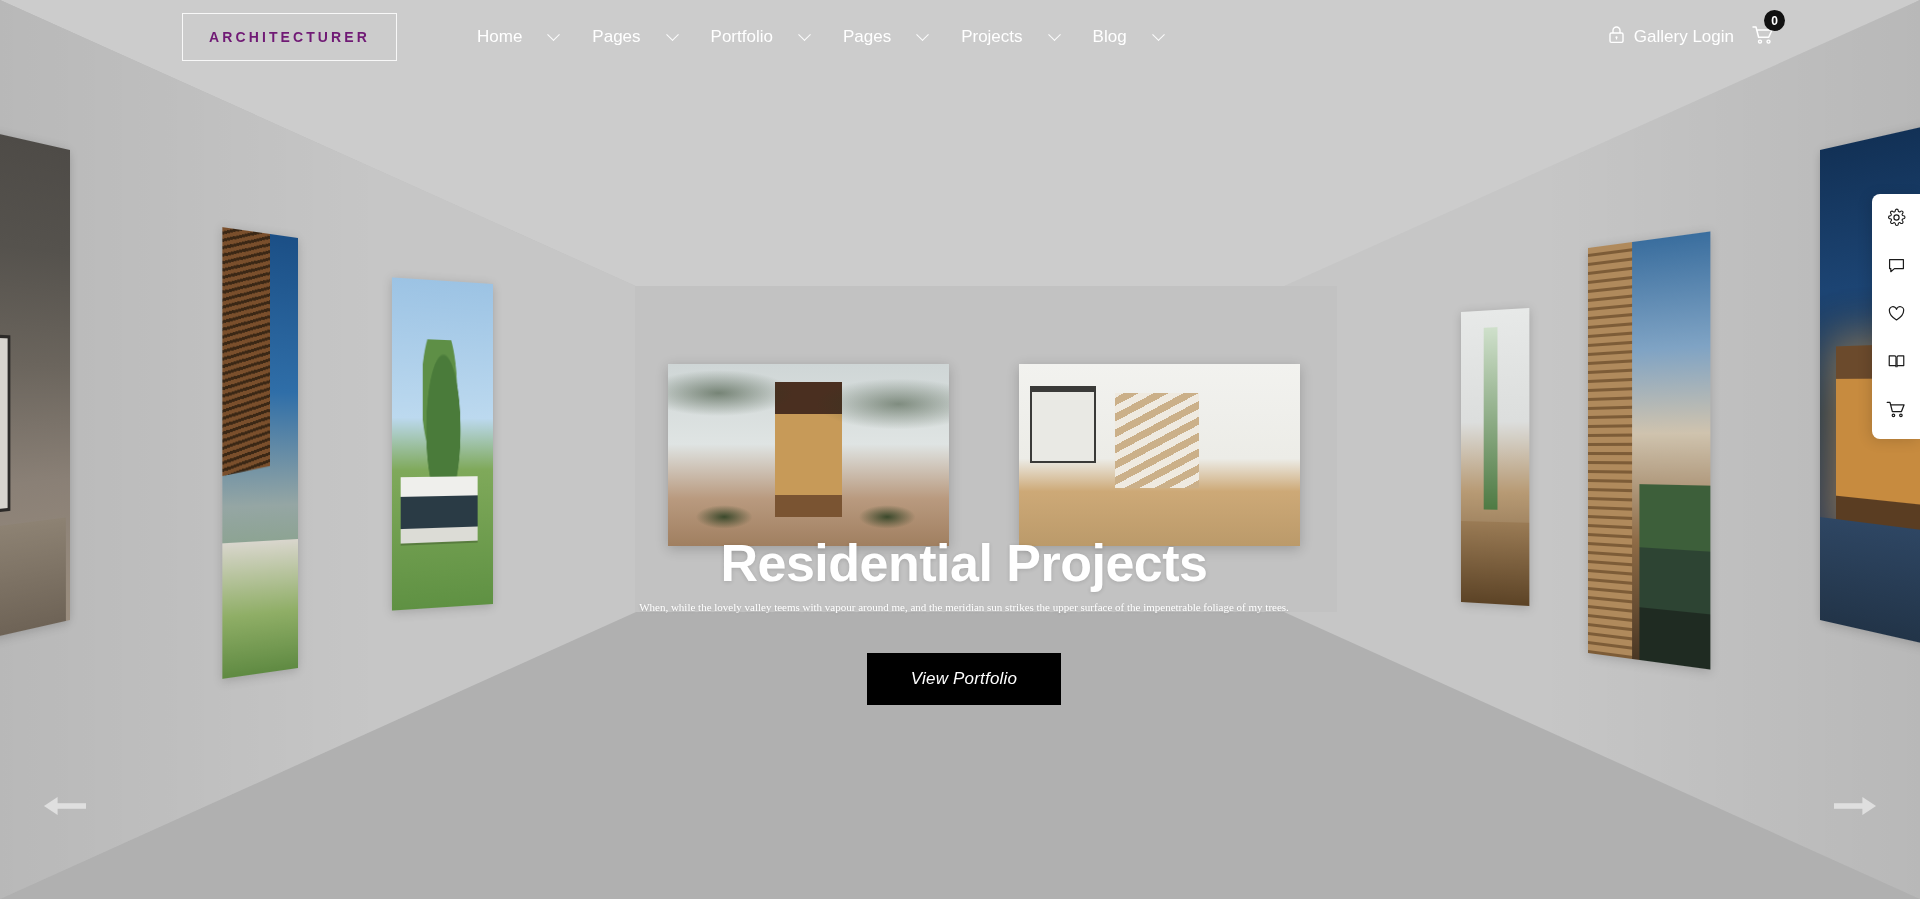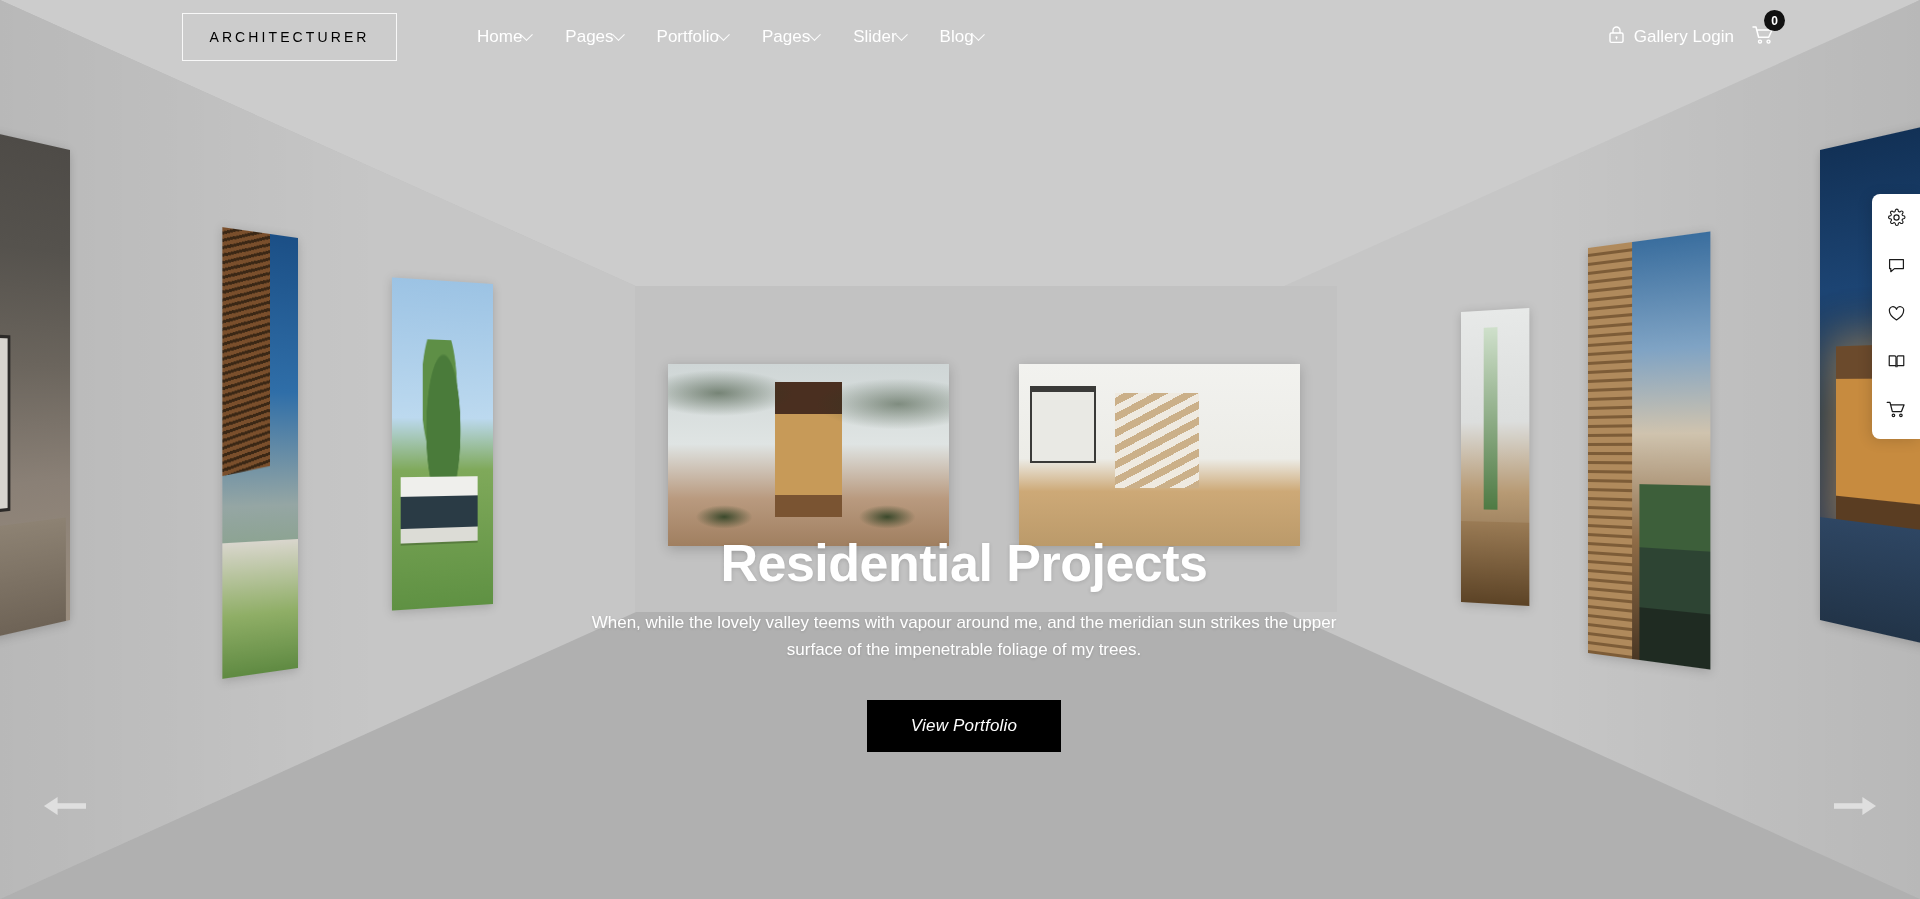--- a/index.html
+++ b/index.html
@@ -235,27 +235,28 @@
   }
   .hero h1 {
     font-size: 52px;
     line-height: 1.08;
     font-weight: 700;
     color: #ffffff;
     letter-spacing: -0.5px;
     text-shadow: 0 1px 4px rgba(0,0,0,.14);
   }
   .hero p {
-    margin: 18px auto 0;
+    margin: 8px auto 0;
     max-width: 760px;
-    font-size: 17px;
+    font-size: 11px;
     line-height: 1.6;
     color: #ffffff;
     font-weight: 400;
     text-shadow: 0 1px 3px rgba(0,0,0,.14);
+    font-family: Liberation Serif, serif;
   }
   .hero .cta-wrap { margin-top: 36px; }
   .btn-portfolio {
     display: inline-block;
     background: #000000;
     color: #ffffff;
     border: none;
     padding: 16px 44px;
     font-size: 17px;
     font-family: "Liberation Sans", sans-serif;
@@ -274,32 +275,32 @@
     align-items: center;
   }
   .logo-box {
     margin-left: 182px;
     width: 215px; height: 48px;
     border: 1px solid rgba(255,255,255,.85);
     display: flex; align-items: center; justify-content: center;
     cursor: pointer;
   }
   .logo-box .logo-text {
-    color: #000000;
+    color: #701a75;
     font-size: 14px;
     letter-spacing: 3.1px;
-    font-weight: 400;
+    font-weight: 700;
   }
   nav.main-nav {
     display: flex; align-items: center;
     gap: 34px;
     margin-left: 80px;
   }
   .nav-item {
-    display: flex; align-items: center; gap: 0;
+    display: flex; align-items: center; gap: 27px;
     color: #ffffff;
     font-size: 17px;
     cursor: pointer;
     white-space: nowrap;
   }
   .chev {
     width: 9px; height: 9px;
     border-right: 1.6px solid #ffffff;
     border-bottom: 1.6px solid #ffffff;
     transform: rotate(45deg) translate(-2px,-2px);
@@ -422,21 +423,21 @@
         <span>Portfolio</span>
         <span class="chev"></span>
       </div>
 
       <div class="nav-item">
         <span>Pages</span>
         <span class="chev"></span>
       </div>
 
       <div class="nav-item">
-        <span>Slider</span>
+        <span>Projects</span>
         <span class="chev"></span>
       </div>
 
       <div class="nav-item">
         <span>Blog</span>
         <span class="chev"></span>
       </div>
 
     </nav>
 

